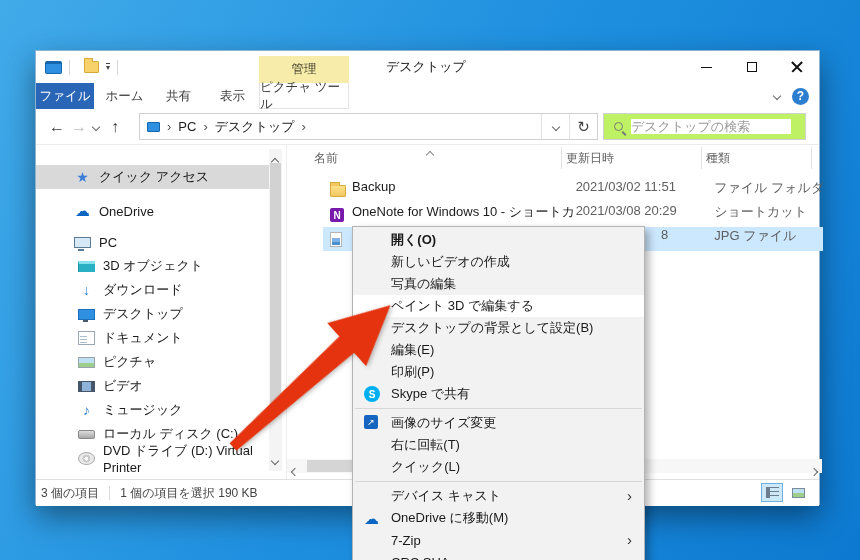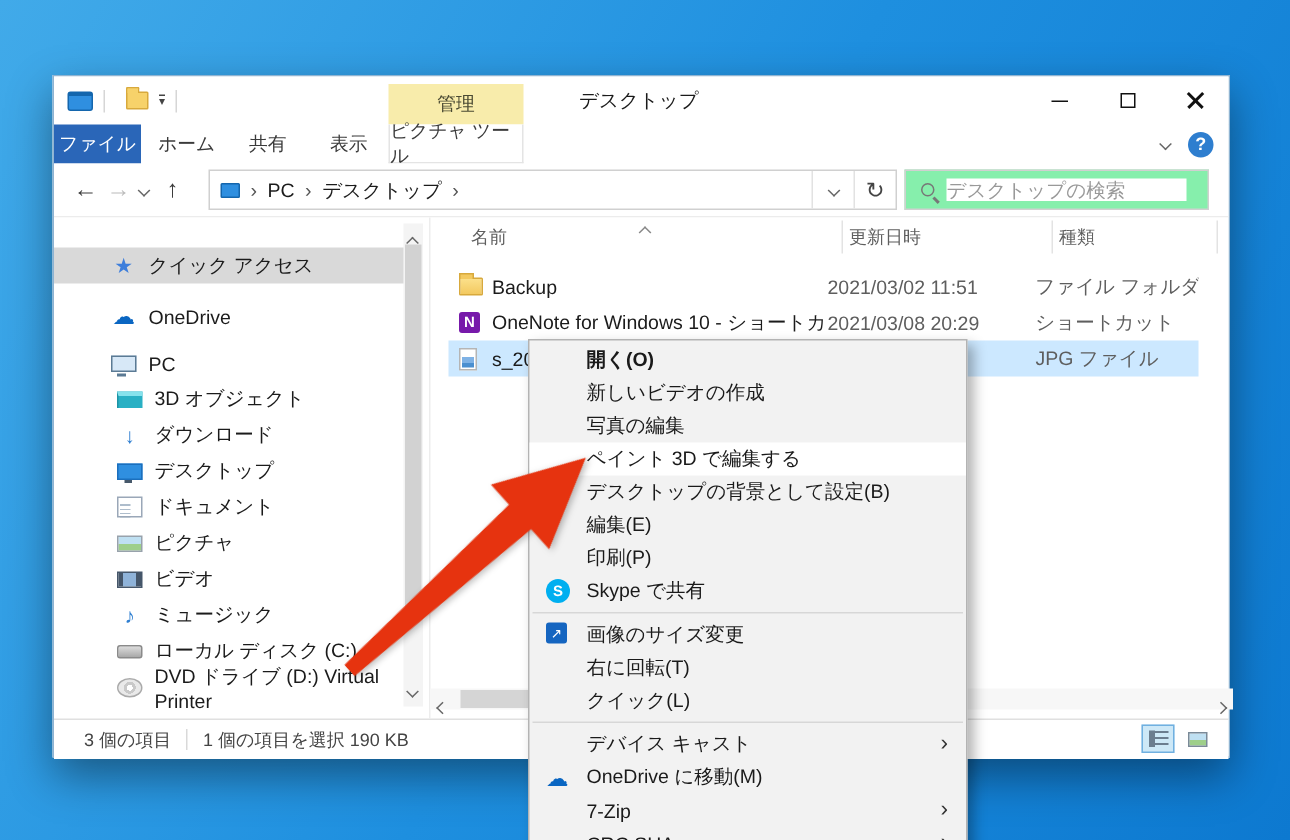--- a/index.html
+++ b/index.html
@@ -44,21 +44,21 @@
 
   
   .navrow { position:relative; height:36px; background:#fff; border-bottom:1px solid #ececec; }
   .nav-glyph { position:absolute; top:0; height:36px; display:flex; align-items:center; font-size:16px; color:#3c3c3c; }
   .addr { position:absolute; left:103px; top:4px; width:459px; height:27px; border:1px solid #d0d0d0; background:#fff; display:flex; align-items:center; }
   .crumbs { flex:1; display:flex; align-items:center; padding-left:7px; gap:7px; font-size:13px; }
   .i-mini-desktop { width:13px; height:10px; background:#2f8fe0; border:1px solid #1466ad; border-radius:1px; }
   .crumb-sep { color:#555; font-size:13px; }
   .addr-btn { width:28px; height:100%; border-left:1px solid #e2e2e2; display:flex; align-items:center; justify-content:center; }
   .refresh-glyph { font-size:15px; color:#444; }
-  .searchbox { position:absolute; left:567px; top:4px; width:203px; height:27px; border:1px solid #d0d0d0; background:#86efac;
+  .searchbox { position:absolute; left:567px; top:4px; width:203px; height:27px; border:1px solid #d0d0d0; background:#bef264;
                display:flex; align-items:center; gap:8px; padding-left:10px; }
   .mag { position:relative; width:9px; height:9px; border:1.5px solid #777; border-radius:50%; flex:0 0 auto; }
   .mag::after { content:""; position:absolute; left:8px; top:8px; width:5px; height:1.5px; background:#777; transform:rotate(45deg); transform-origin:0 0; }
   .searchbox input { border:none; outline:none; font-size:13px; width:160px; font-family:inherit; color:#333; }
   .searchbox input::placeholder { color:#999; }
 
   
   .content { position:relative; height:334px; background:#fff; }
 
   
@@ -98,35 +98,35 @@
   .i-resize { width:14px; height:14px; border-radius:2px; background:#1565c0; color:#fff; font-size:9px; display:flex; align-items:center; justify-content:center; }
 
   
   .filearea { position:absolute; left:250px; top:0; width:535px; height:100%; border-left:1px solid #ededed; }
   .fl-head { position:absolute; top:2px; left:0; height:22px; display:flex; font-size:12px; color:#5f5f5f; }
   .fl-head .hc { display:flex; align-items:center; border-right:1px solid #e3e3e3; padding-left:4px; }
   .hc.c-name { width:248px; margin-left:27px; padding-left:0; }
   .hc.c-mod { width:140px;text-align:right; }
   .hc.c-type { width:110px; border-right:1px solid #e3e3e3;font-family:Liberation Mono, monospace; }
   .sort-caret { position:absolute; left:140px; top:1px; }
-  .row { position:absolute; left:12px; width:500px; height:24px; display:flex; align-items:center; font-size:13px; }
+  .row { position:absolute; left:36px; width:500px; height:24px; display:flex; font-size:13px; }
   .row.sel { background:#cce8ff; }
   .row .icon { width:22px; margin-left:7px; display:flex; align-items:center; justify-content:flex-start; flex:0 0 auto; }
   .cell { overflow:hidden; white-space:nowrap; }
   .cell.c-name { width:226px; color:#1b1b1b; }
   .cell.c-mod { width:140px; color:#5e5e5e; }
   .cell.c-mod.align-right { text-align:right; padding-right:46px; }
   .cell.c-type { width:110px; color:#5e5e5e; }
   .hscroll { position:absolute; left:0; bottom:6px; width:535px; height:14px; background:#f7f7f7; }
   .hscroll .thumb { position:absolute; left:20px; top:1px; width:123px; height:12px; background:#d5d5d5; }
   .hs-arrow { position:absolute; top:4px; }
 
   
   .statusbar { position:relative; height:27px; border-top:1px solid #e0e0e0; background:#fff; display:flex; align-items:center; font-size:12px; color:#444; }
-  .sb-text { margin-left:20px; }
+  .sb-text { margin-left:5px; }
   .sb-div { width:1px; height:14px; background:#d9d9d9; margin:0 10px; }
   .sb-views { position:absolute; right:10px; top:3px; display:flex; gap:4px; }
   .view-btn { width:22px; height:19px; display:flex; align-items:center; justify-content:center; border:1px solid transparent; }
   .view-btn.active { background:#cde8f7; border-color:#70b0e0; }
   .vb-details { width:13px; height:11px; background:repeating-linear-gradient(#6b7d8f 0 1.5px, transparent 1.5px 4px); border-left:4px solid #6b7d8f; }
   .vb-thumb { width:13px; height:10px; border:1px solid #7a8a98; background:linear-gradient(180deg,#bfe0f2 55%,#9ecf8a 45%); }
 
   
   .ctxmenu { position:absolute; left:352px; top:226px; width:293px; background:#f2f2f2; border:1px solid #b3b3b3;
              box-shadow:4px 4px 8px rgba(0,0,0,.3); z-index:40; padding:2px 0; }

